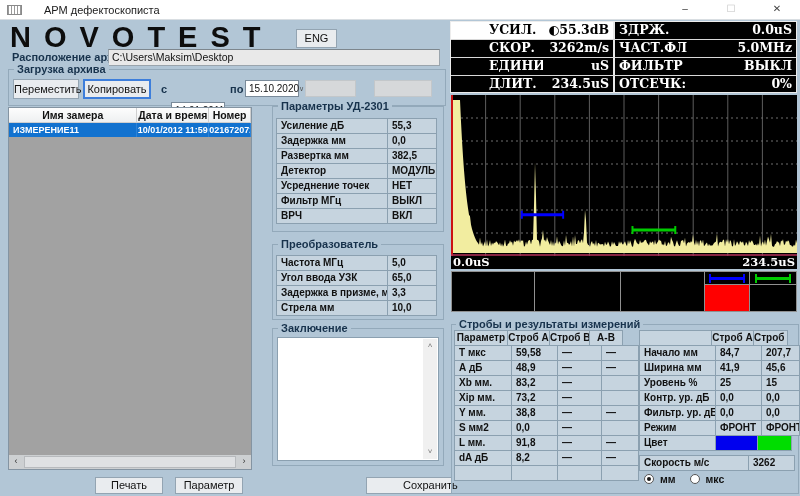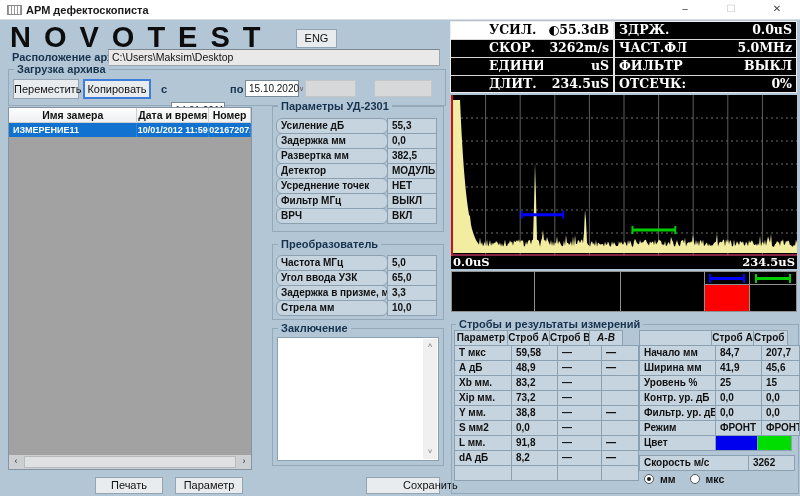--- a/index.html
+++ b/index.html
@@ -2,21 +2,21 @@
 <html><head>
 <meta charset="utf-8">
 <style>
   html,body{margin:0;padding:0;background:#8a9aa8;}
   #root{position:relative;width:800px;height:496px;background:#b2c6d6;overflow:hidden;
         font-family:"Liberation Sans",sans-serif;font-size:11px;color:#111;}
   
   .titlebar{position:absolute;left:0;top:0;width:800px;height:19px;background:#fff;border-bottom:1px solid #d9dee2;display:flex;align-items:center;}
   .app-ico{width:13px;height:8px;border:1px solid #8a8a8a;margin-left:7px;background:
       repeating-linear-gradient(90deg,#9a9a9a 0 1px,transparent 1px 3px);}
-  .title-text{margin-left:4px;font-size:11px;color:#1a1a1a;font-weight:bold;}
+  .title-text{margin-left:22px;font-size:11px;color:#1a1a1a;}
   .win-controls{position:absolute;right:0;top:0;height:19px;display:flex;}
   .win-btn{width:46px;height:19px;line-height:18px;text-align:center;font-size:10px;color:#444;}
   .win-btn.dis{color:#c3c3c3;}
   
   .logo{position:absolute;left:10px;top:21px;font-size:29px;font-weight:bold;letter-spacing:13px;color:#0d0d0d;white-space:nowrap;}
   .btn{background:#e9ecef;border:1px solid #93a4b2;text-align:center;font-size:11px;color:#111;box-sizing:border-box;}
   .eng-btn{position:absolute;left:296px;top:29px;width:41px;height:19px;line-height:17px;}
   .lbl{position:absolute;font-weight:bold;color:#17324c;white-space:nowrap;}
   .path-box{position:absolute;left:108px;top:49px;width:327px;height:15px;background:#e9e9e9;border:1px solid #9aa4ac;border-top-color:#7d868d;
             font-size:10.5px;line-height:14px;padding-left:3px;box-sizing:content-box;white-space:nowrap;overflow:hidden;}
@@ -41,22 +41,22 @@
   .hscroll .sarr{width:14px;height:14px;line-height:13px;text-align:center;font-size:9px;color:#333;}
   .hscroll .thumb{flex:1;height:10px;margin:0 1px;background:#dfe1e3;border:1px solid #b7babd;}
   .vscroll{position:absolute;right:1px;top:1px;bottom:1px;width:14px;background:#f0f0f0;display:flex;flex-direction:column;justify-content:space-between;}
   .vscroll .sarr{height:14px;line-height:13px;text-align:center;font-size:8px;color:#777;}
   
   .ptable{position:absolute;}
   .ptable .trow{display:flex;margin-top:-1px;}
   .ptable .tcell{height:14px;line-height:13px;border:1px solid #8ba0b0;margin-left:-1px;background:#c6d4df;
         font-weight:bold;font-size:10px;padding-left:4px;box-sizing:content-box;overflow:hidden;white-space:nowrap;}
   .ptable .hrow .tcell{text-align:center;padding-left:0;}
-  .dev-table .c0,.trans-table .c0{width:106px;border-radius:6px;} .dev-table .c1,.trans-table .c1{width:44px;}
-  .strobe-left .c0{width:52px;} .strobe-left .c1{width:41px;} .strobe-left .c2{width:39px;} .strobe-left .c3{width:32px;font-style:italic;}
+  .dev-table .c0,.trans-table .c0{width:106px;} .dev-table .c1,.trans-table .c1{width:44px;}
+  .strobe-left .c0{width:52px;} .strobe-left .c1{width:41px;} .strobe-left .c2{width:39px;} .strobe-left .c3{width:32px;}
   .strobe-right .c0{width:71px;} .strobe-right .c1{width:41px;} .strobe-right .c2{width:33px;}
   .speed-table .c0{width:104px;} .speed-table .c1{width:41px;}
   .swatch{padding:0 !important;}
   
   .conc-area{position:absolute;left:277px;top:337px;width:160px;height:122px;background:#fff;border:1px solid #8ba0b0;}
   
   .readout{position:absolute;left:450px;top:21px;width:347px;height:72px;background:#000;border:1px solid #ececec;box-sizing:border-box;
         font-family:"DejaVu Serif",serif;font-weight:bold;color:#fff;}
   .readout .trow{display:flex;height:17px;border-bottom:1px solid #d8d8d8;}
   .readout .trow:last-child{border-bottom:none;}
@@ -203,21 +203,21 @@
 
   <div class="groupbox" style="left:272px;top:328px;width:170px;height:136px;"></div>
   <div class="grouplabel" style="left:278px;top:322px;">Заключение</div>
   <div class="conc-area">
     <span></span>
     <div class="vscroll">
       <span class="sarr">˄</span>
       <span class="sarr">˅</span>
     </div>
   </div>
-  <div class="btn bottombtn" style="left:366px;top:477px;width:74px;padding-left:36px;">Сохранить</div>
+  <div class="btn bottombtn" style="left:366px;top:477px;width:86px;padding-left:36px;">Сохранить</div>
 
   <div class="readout">
       <div class="trow">
         <div class="tcell c0">УСИЛ.</div>
         <div class="tcell c1">◐55.3dB</div>
         <div class="tcell c2">ЗДРЖ.</div>
         <div class="tcell c3">0.0uS</div>
       </div>
       <div class="trow">
         <div class="tcell c0">СКОР.</div>

